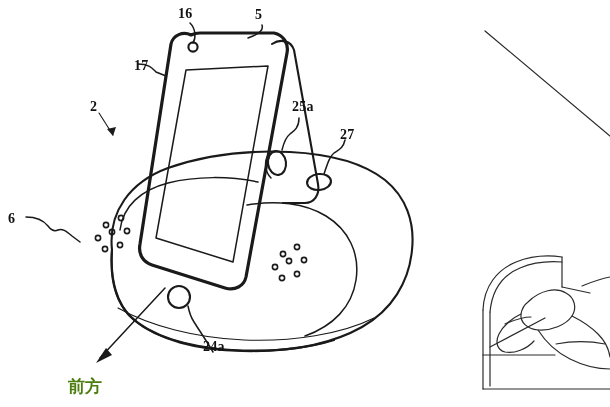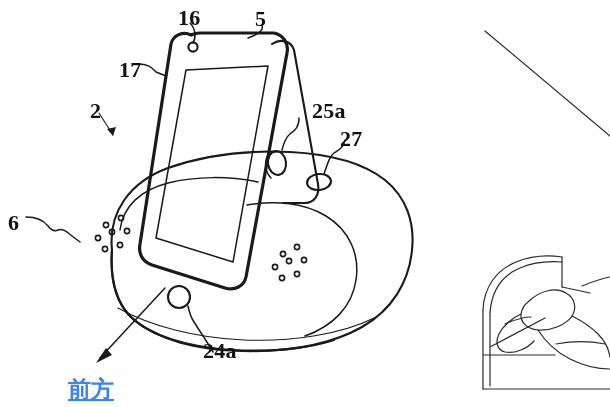--- a/index.html
+++ b/index.html
@@ -39,37 +39,36 @@
   .dot {
     fill: none;
     stroke: #1a1a1a;
     stroke-width: 1.6;
   }
   .solid-head { fill: #1a1a1a; stroke: none; }
   .numlabel {
     position: absolute;
     color: #111111;
     font-family: "Liberation Serif", serif;
-    font-size: 22px;
+    font-size: 14px;
     font-weight: 700;
     letter-spacing: 0.3px;
     line-height: 1;
     white-space: nowrap;
     user-select: none;
   }
   .jplabel {
     position: absolute;
-    color: #3b82f6;
+    color: #4d7c0f;
     font-family: "DejaVu Sans", sans-serif;
-    font-size: 23px;
+    font-size: 17px;
     font-weight: 700;
     line-height: 1;
     white-space: nowrap;
     user-select: none;
-    text-decoration: underline;
   }
 </style>
 </head>
 <body>
 
 <div id="figure-root">
 
   <svg id="figure-svg" viewBox="0 0 610 407">
 
     <g>
@@ -263,23 +262,23 @@
   </svg>
 
   <div class="numlabel" style="left:90px; top:100px;">2</div>
 
   <div class="numlabel" style="left:255px; top:8px;">5</div>
 
   <div class="numlabel" style="left:8px; top:212px;">6</div>
 
   <div class="numlabel" style="left:178px; top:7px;">16</div>
 
-  <div class="numlabel" style="left:119px; top:59px;">17</div>
+  <div class="numlabel" style="left:134px; top:59px;">17</div>
 
   <div class="numlabel" style="left:203px; top:340px;">24a</div>
 
-  <div class="numlabel" style="left:312px; top:100px;">25a</div>
+  <div class="numlabel" style="left:292px; top:100px;">25a</div>
 
   <div class="numlabel" style="left:340px; top:128px;">27</div>
 
   <div class="jplabel" style="left:68px; top:378px;">前方</div>
 
 </div>
 
 </body></html>

